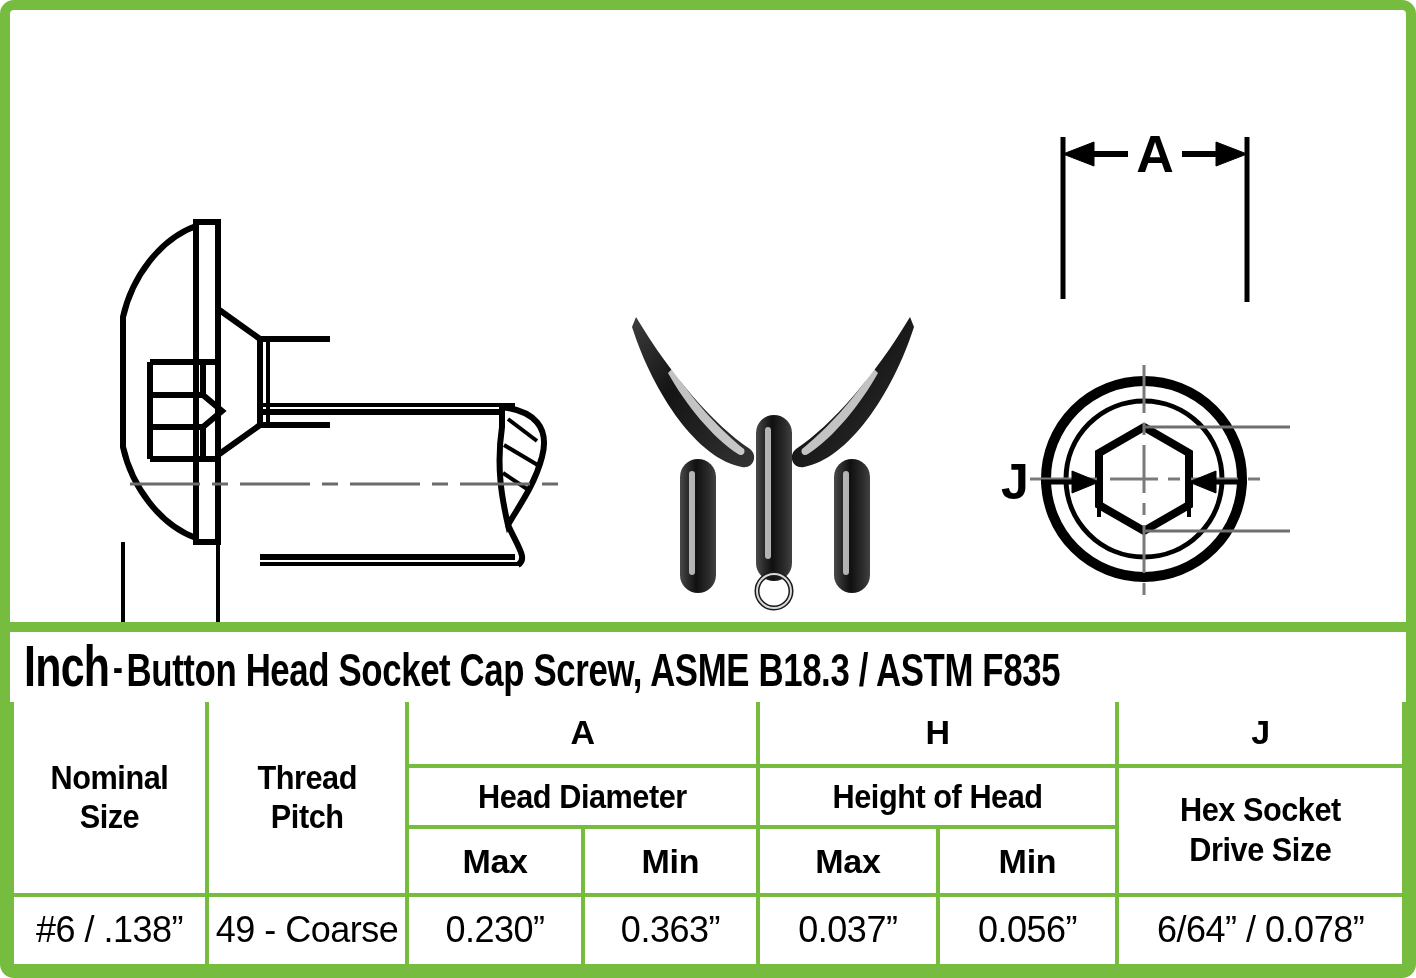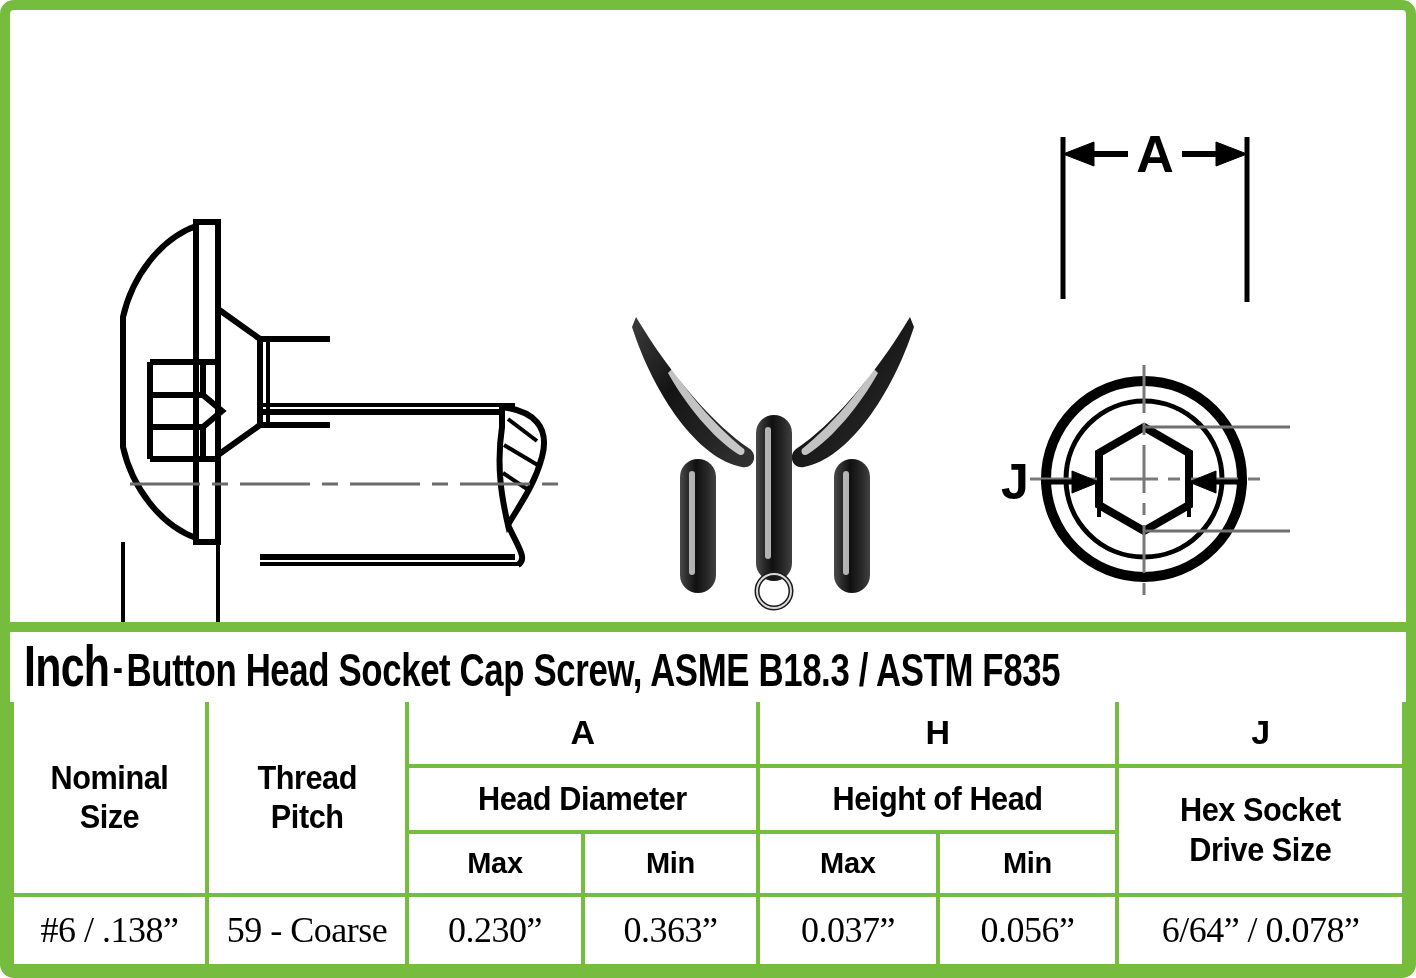--- a/index.html
+++ b/index.html
@@ -159,29 +159,28 @@
     letter-spacing: -0.5px;
     transform: scaleX(0.93);
   }
   .hdr-letter {
     font-weight: bold;
     font-size: 34px;
     letter-spacing: 0;
   }
   .hdr-mm {
     font-weight: bold;
-    font-size: 29px;
+    font-size: 34px;
     letter-spacing: -0.3px;
   }
   .val {
     font-size: 36px;
     font-weight: 400;
     letter-spacing: -0.5px;
     color: #1a1a1a;
-    font-family: Liberation Serif, serif;
   }
 
   .cell-pad { display: block; padding: 2px 0; }
 </style>
 </head>
 <body>
 
 <div id="sheet">
 
 
@@ -386,21 +385,21 @@
 
         <tr>
           <td class="hdr-mm">Max</td>
           <td class="hdr-mm">Min</td>
           <td class="hdr-mm">Max</td>
           <td class="hdr-mm">Min</td>
         </tr>
 
         <tr>
           <td class="val">#6 / .138”</td>
-          <td class="val">59 - Coarse</td>
+          <td class="val">49 - Coarse</td>
           <td class="val">0.230”</td>
           <td class="val">0.363”</td>
           <td class="val">0.037”</td>
           <td class="val">0.056”</td>
           <td class="val">6/64” / 0.078”</td>
         </tr>
       </tbody>
     </table>
   </div>
 

